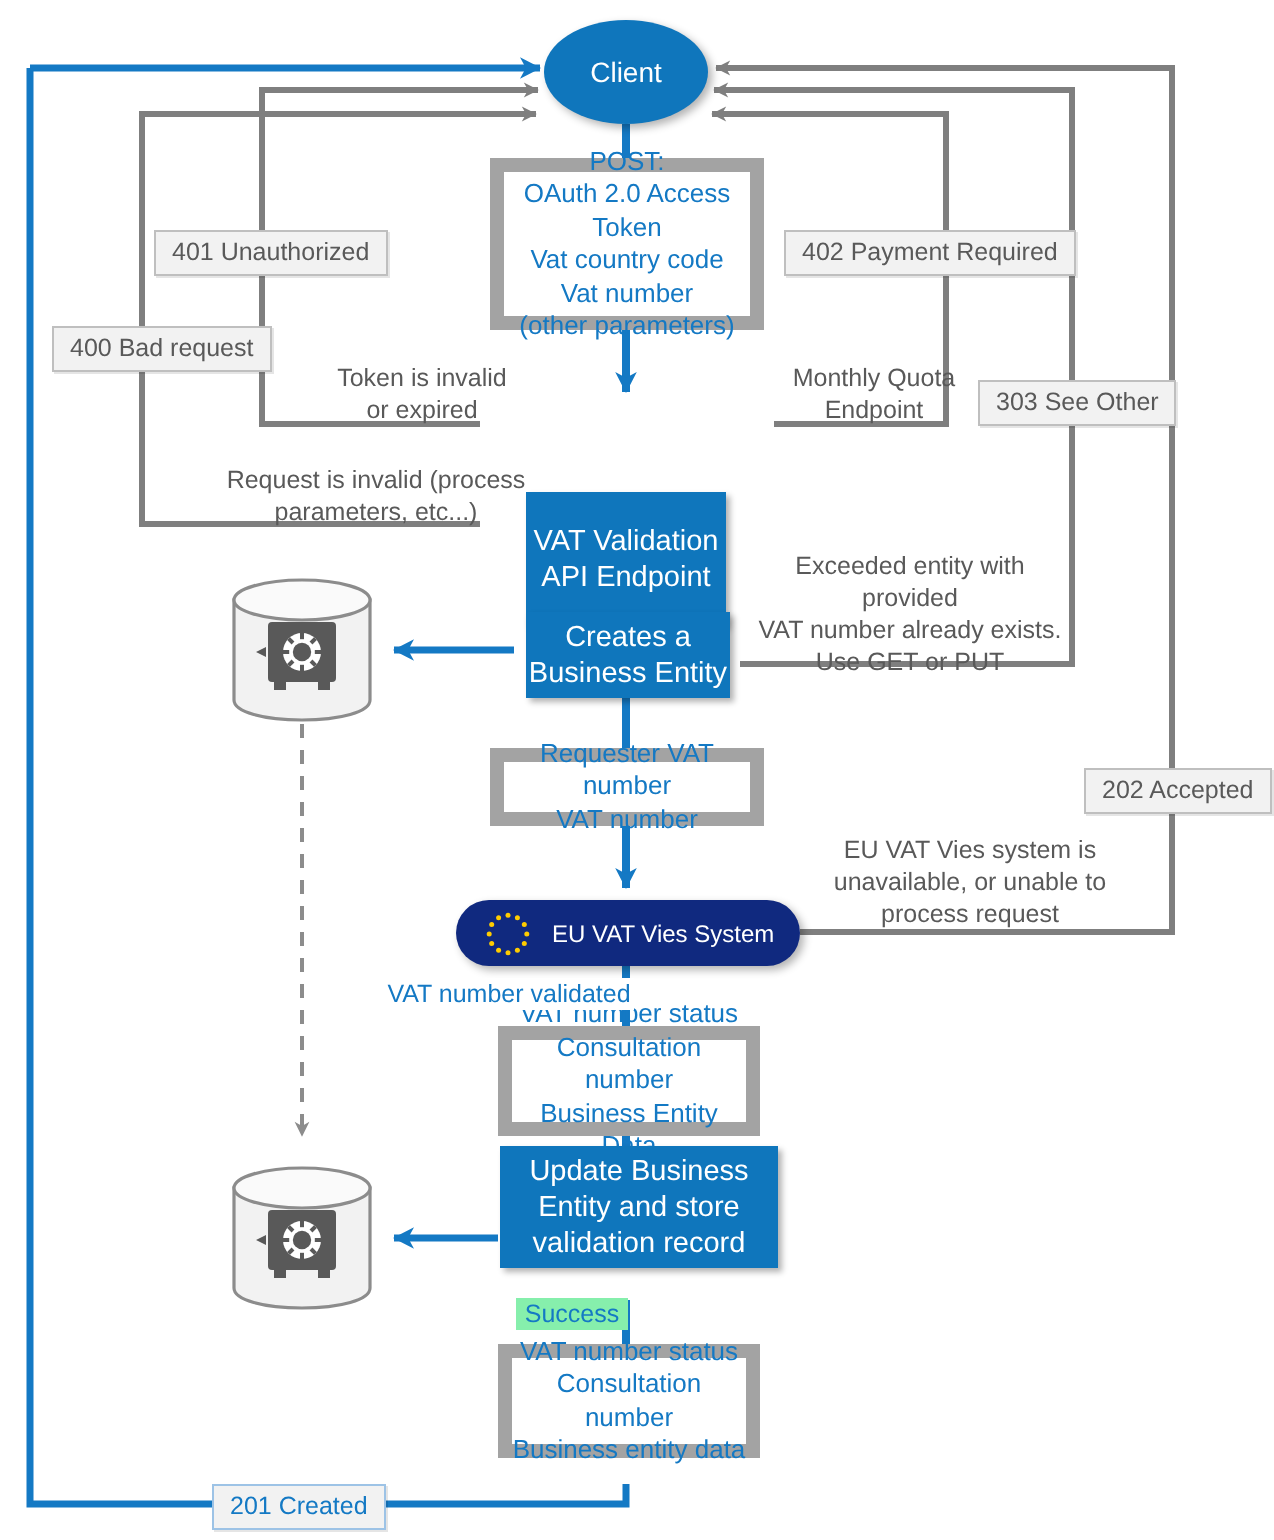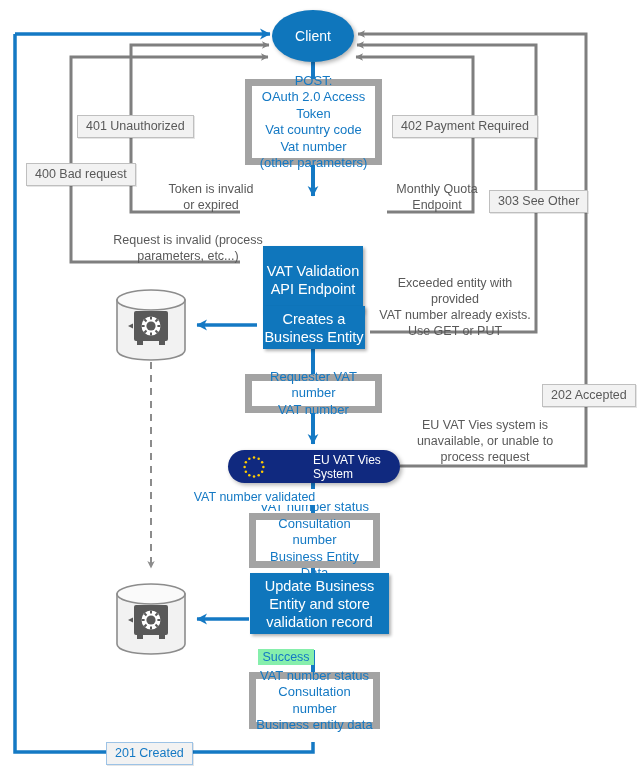--- a/index.html
+++ b/index.html
@@ -95,21 +95,20 @@
   }
   
   .pill {
     background: #10297f;
     color: #ffffff;
     border-radius: 30px;
     font-size: 12px;
     justify-content: flex-start;
     padding-left: 14px;
     box-shadow: 2px 2px 4px rgba(0,0,0,0.30);
-    gap: 37px;
   }
   .pill .eu-stars {
     flex: 0 0 auto;
     margin-right: 10px;
     display: block;
   }
   .pill .pill-text {
     flex: 1 1 auto;
     text-align: left;
   }

